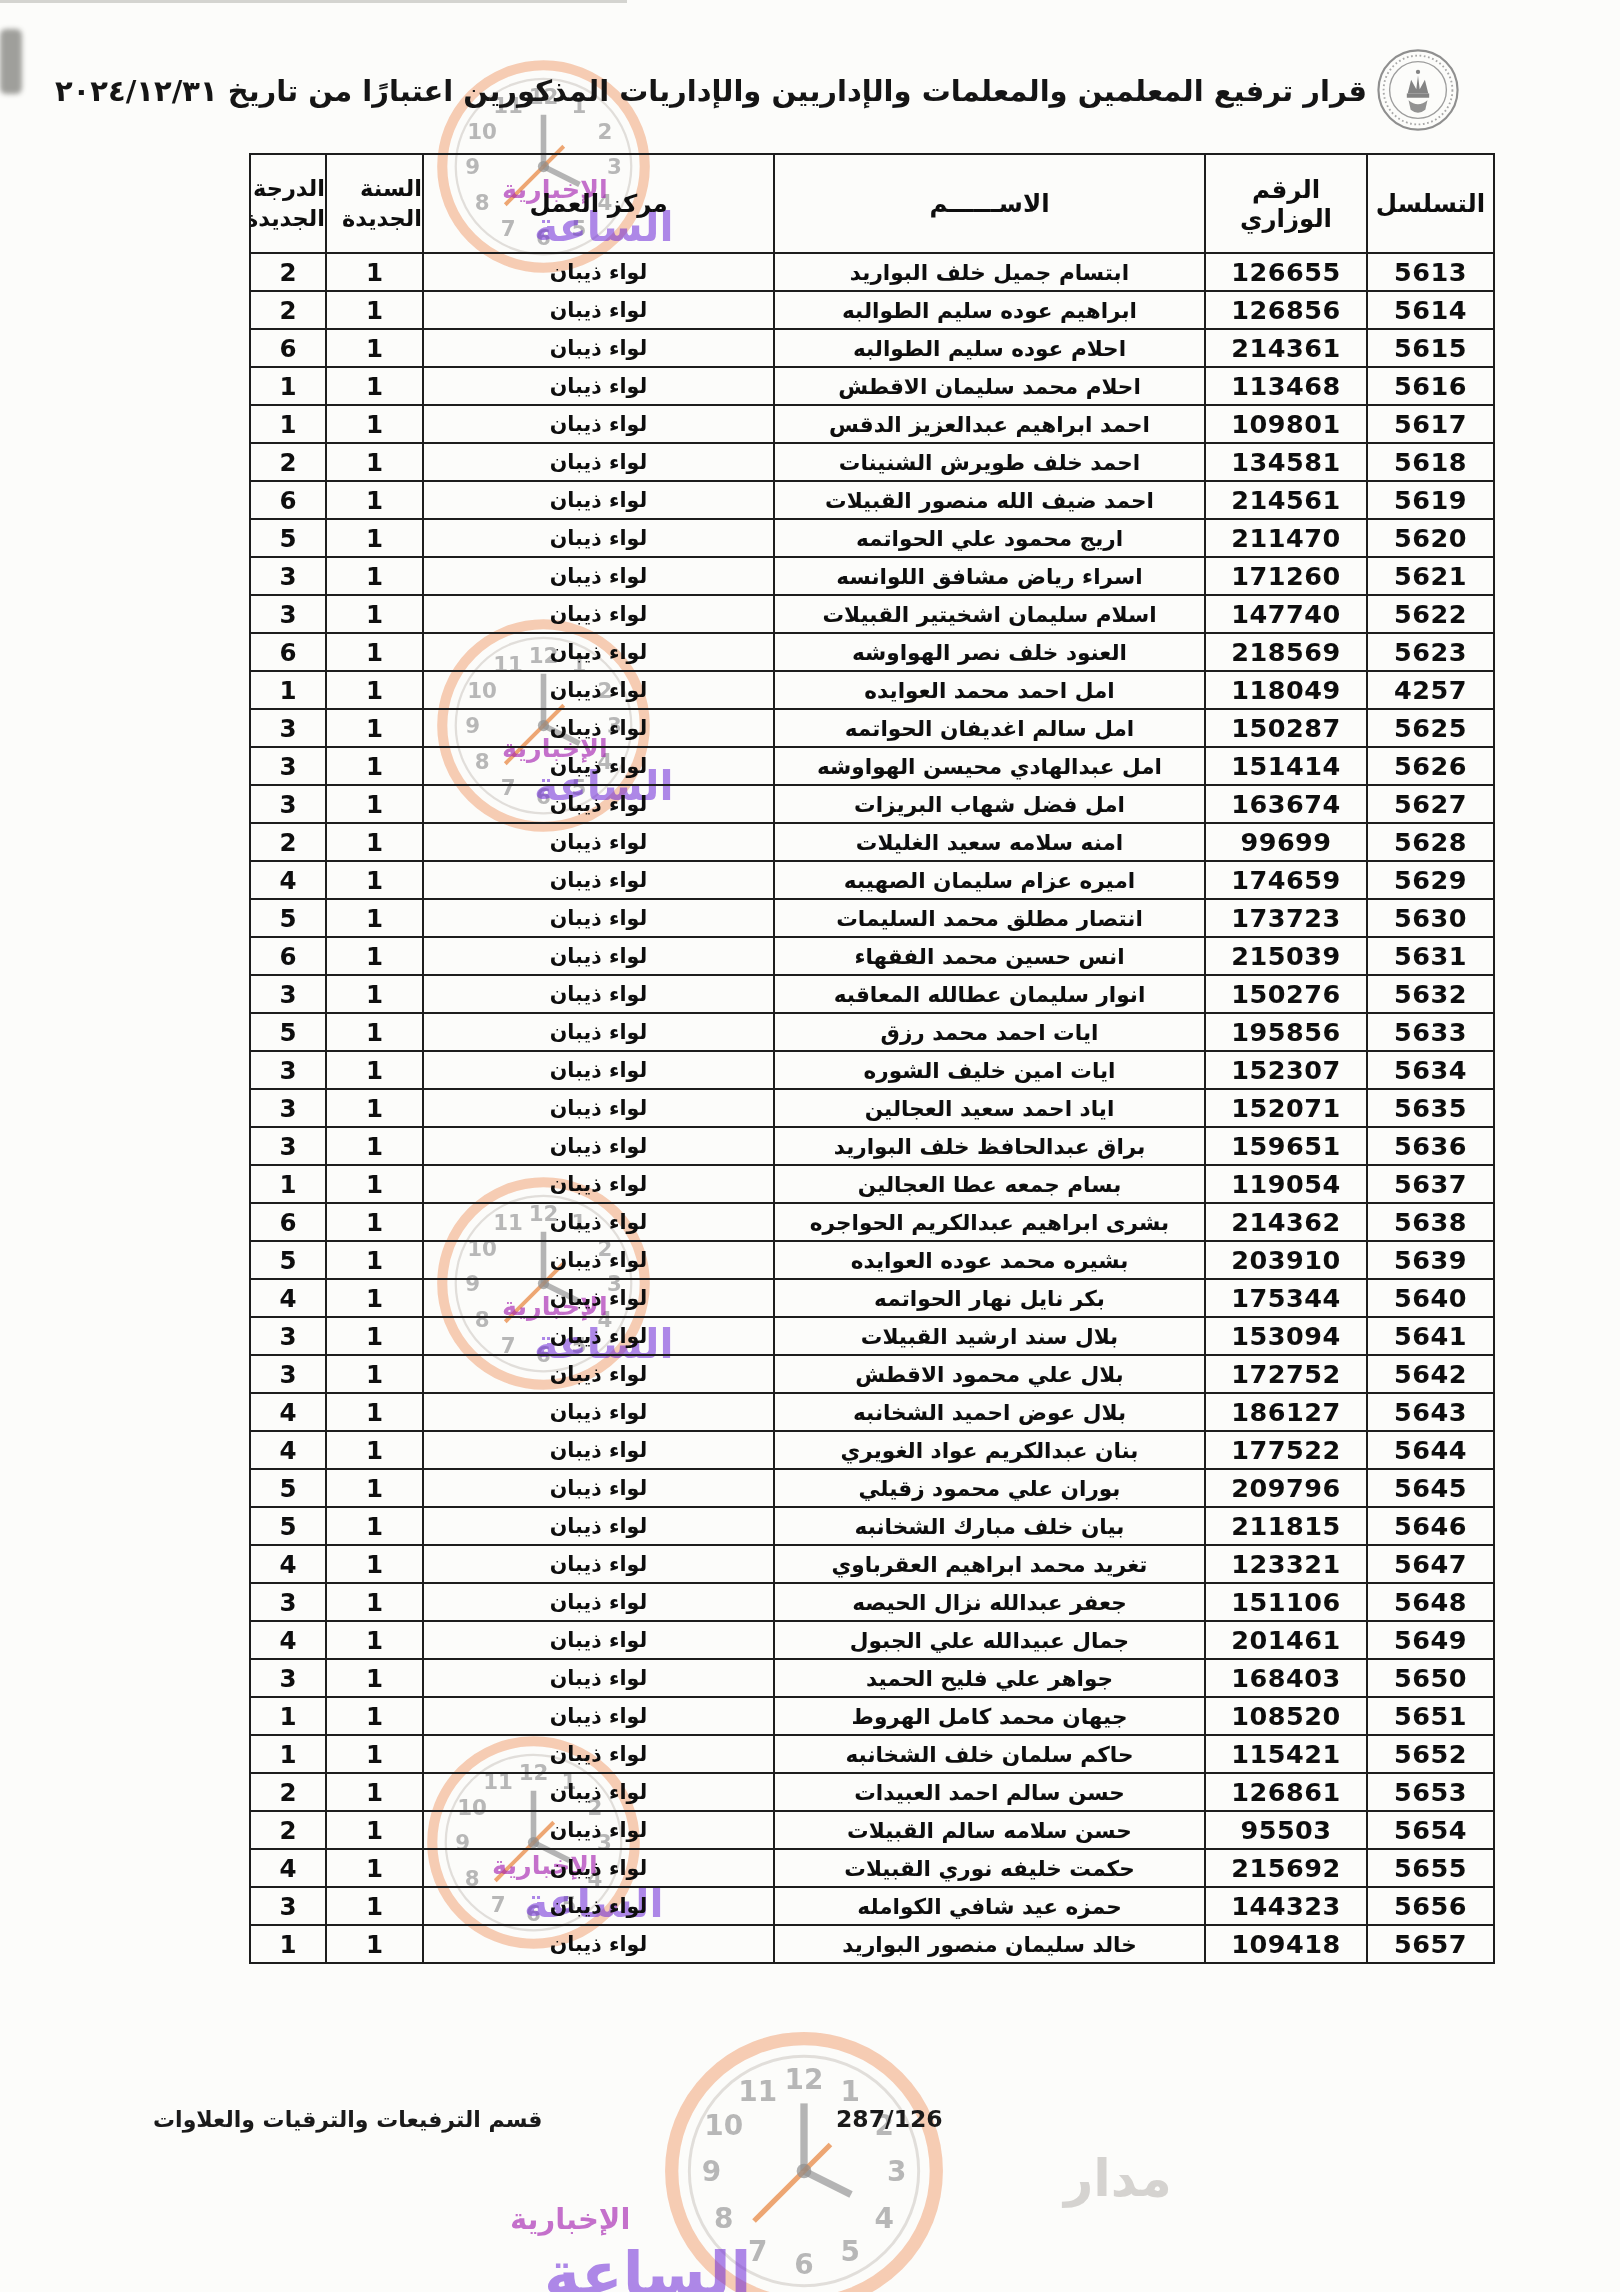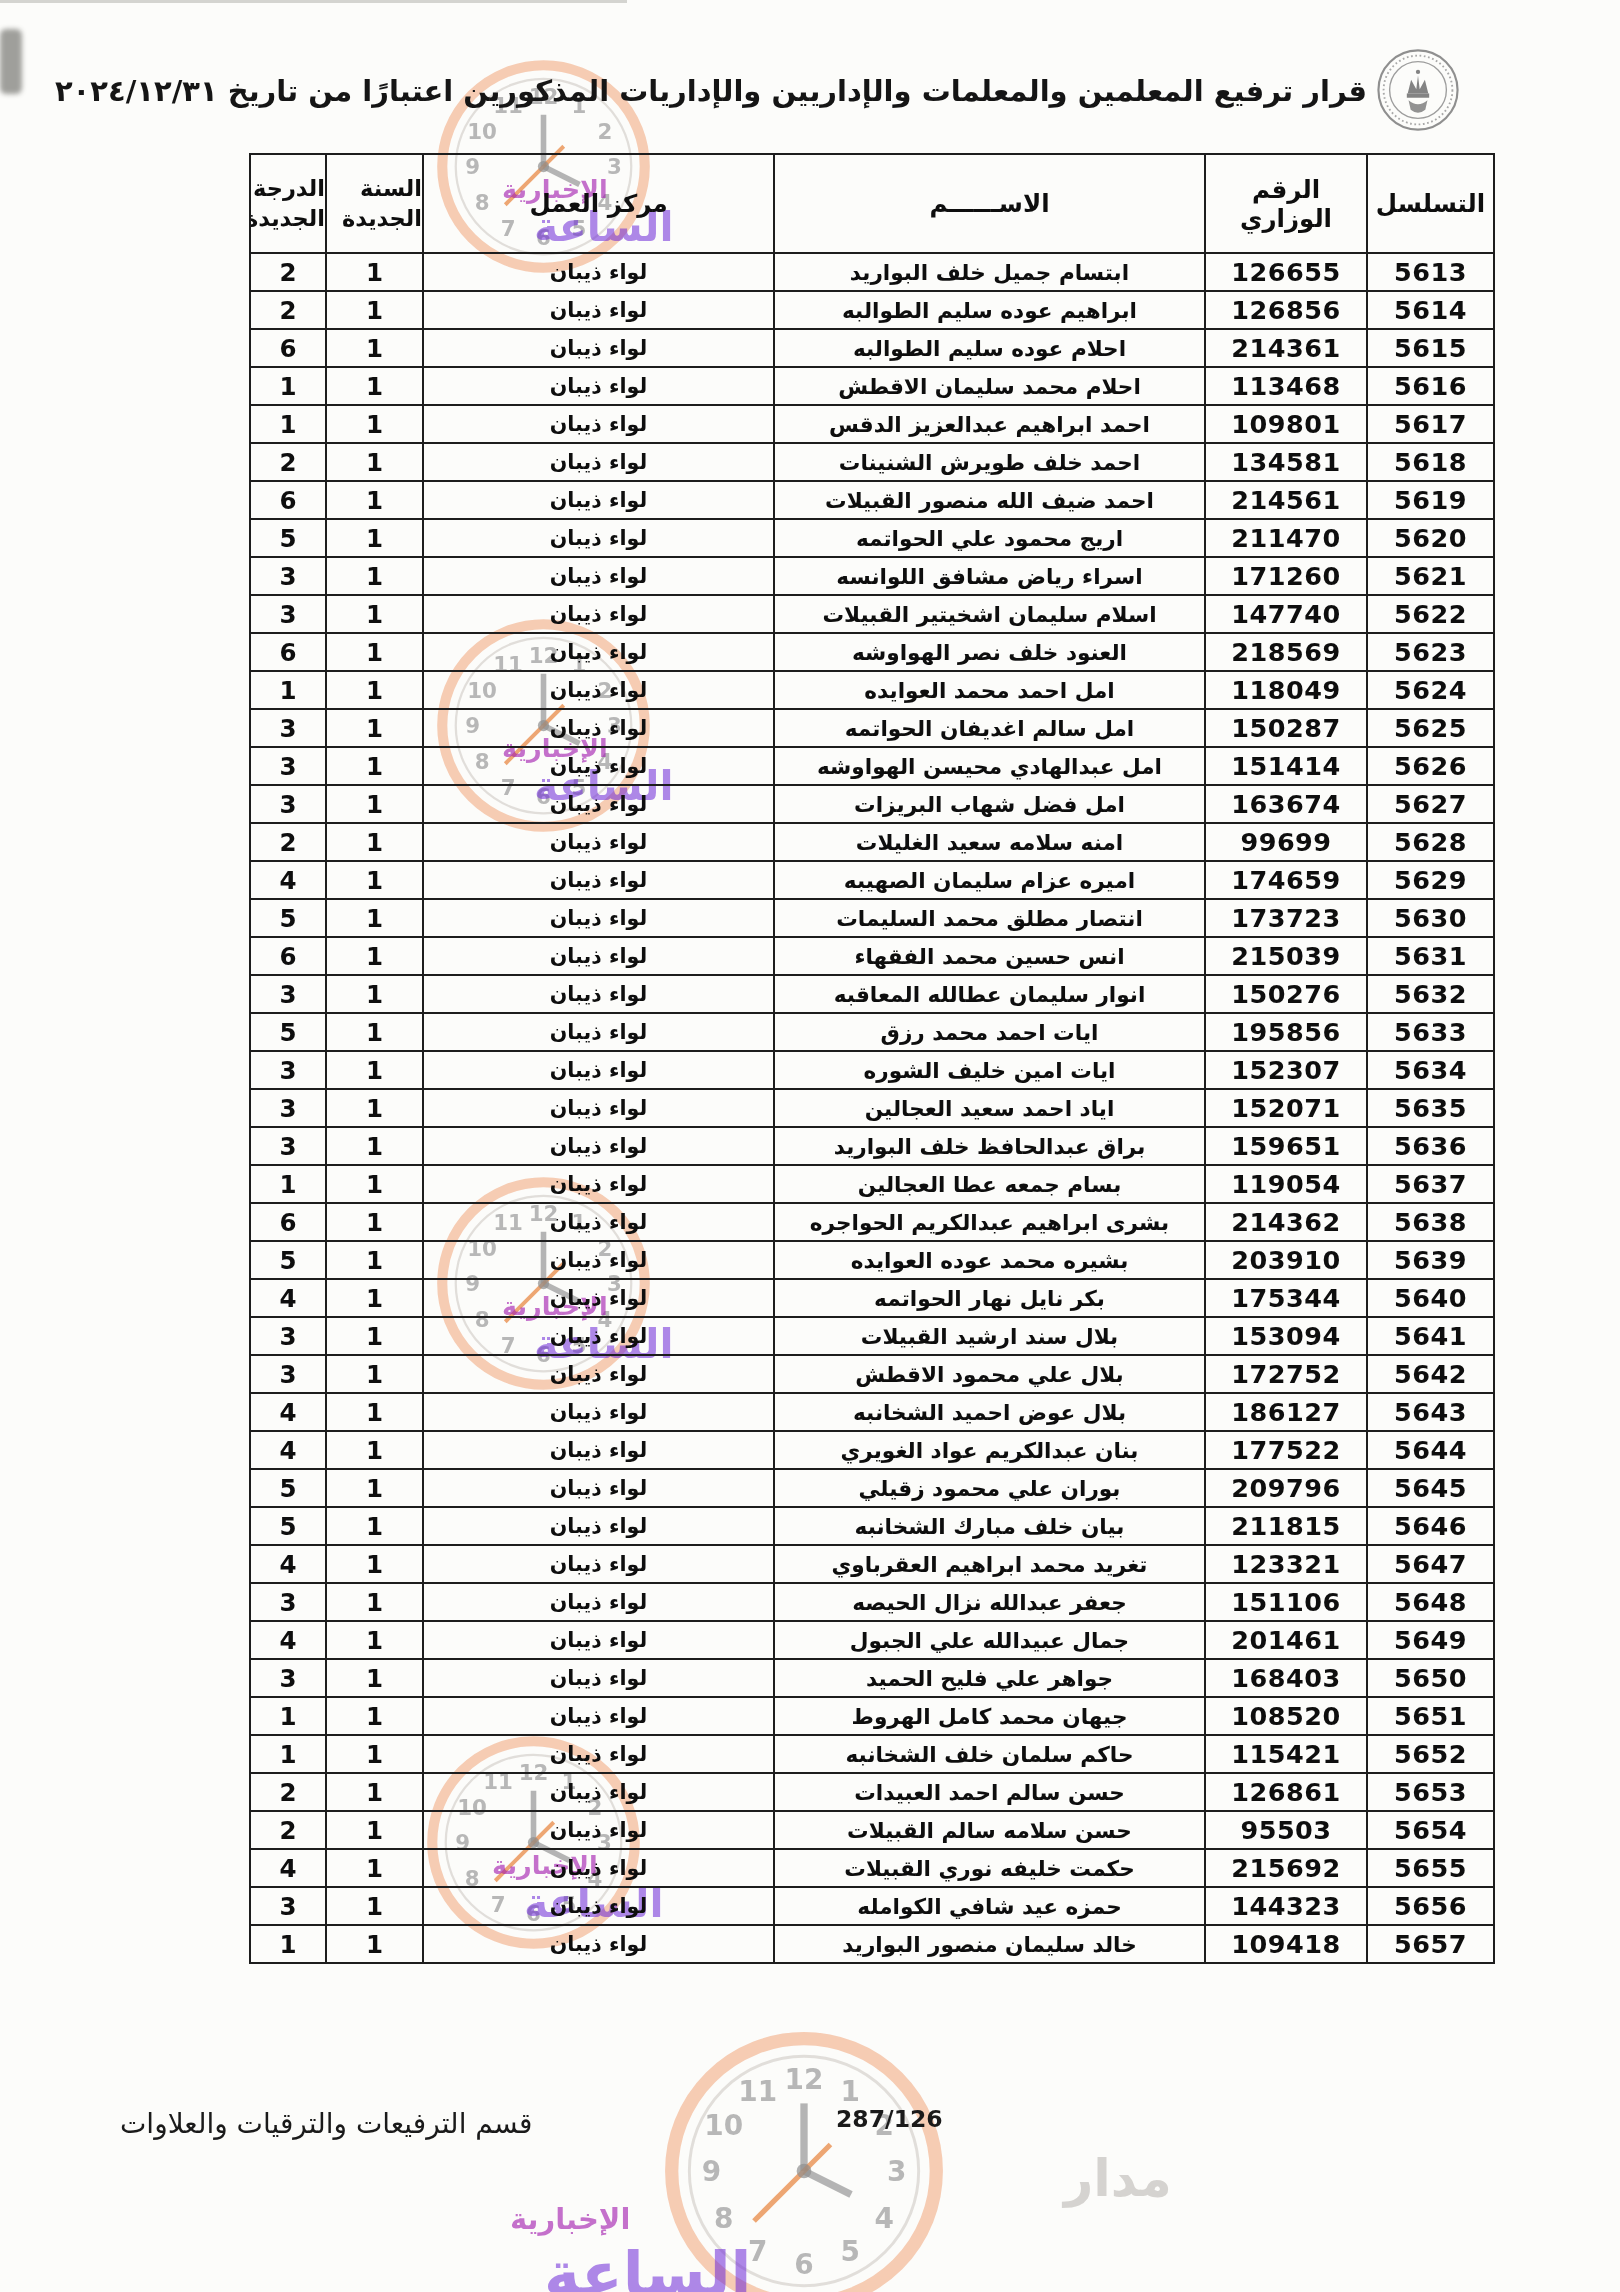--- a/index.html
+++ b/index.html
@@ -36,21 +36,21 @@
   }
   .main-table thead th{height:97px;font-size:24.5px;font-weight:bold;}
   .main-table thead th.th-two-line{font-size:22.5px;line-height:1.3;padding-left:44px;}
   .main-table tbody tr{height:38px;}
   td.col-serial,td.col-ministry_no{font-size:25.5px;font-weight:bold;letter-spacing:0.5px;}
   td.col-name{font-size:21.6px;font-weight:bold;margin-left:36px;}
   td.col-work_center{font-size:20.6px;font-weight:bold;border-radius:9px;}
   td.col-new_year,td.col-new_degree{font-size:24.5px;font-weight:bold;}
 
   
-  .footer-dept{position:absolute;top:2107px;left:120px;font-size:28px;font-weight:normal;direction:rtl;color:#1a1a1a;}
+  .footer-dept{position:absolute;top:2107px;left:153px;font-size:22px;font-weight:bold;direction:rtl;color:#1a1a1a;}
   .footer-page{position:absolute;top:2105px;left:836px;font-size:23.5px;font-weight:bold;direction:ltr;color:#1a1a1a;}
 
   
   .wm{position:absolute;}
   .wm-clock{position:absolute;inset:0;}
   .wm-s{width:225px;height:225px;}
   .wm1{left:431px;top:54px;}
   .wm2{left:431px;top:613px;}
   .wm3{left:431px;top:1171px;}
   .wm4{left:421px;top:1730px;}
@@ -333,21 +333,21 @@
           </tr>
           <tr>
             <td class="col-serial">5623</td>
             <td class="col-ministry_no">218569</td>
             <td class="col-name">العنود خلف نصر الهواوشه</td>
             <td class="col-work_center">لواء ذيبان</td>
             <td class="col-new_year">1</td>
             <td class="col-new_degree">6</td>
           </tr>
           <tr>
-            <td class="col-serial">5624</td>
+            <td class="col-serial">4257</td>
             <td class="col-ministry_no">118049</td>
             <td class="col-name">امل احمد محمد العوايده</td>
             <td class="col-work_center">لواء ذيبان</td>
             <td class="col-new_year">1</td>
             <td class="col-new_degree">1</td>
           </tr>
           <tr>
             <td class="col-serial">5625</td>
             <td class="col-ministry_no">150287</td>
             <td class="col-name">امل سالم اغديفان الحواتمه</td>

